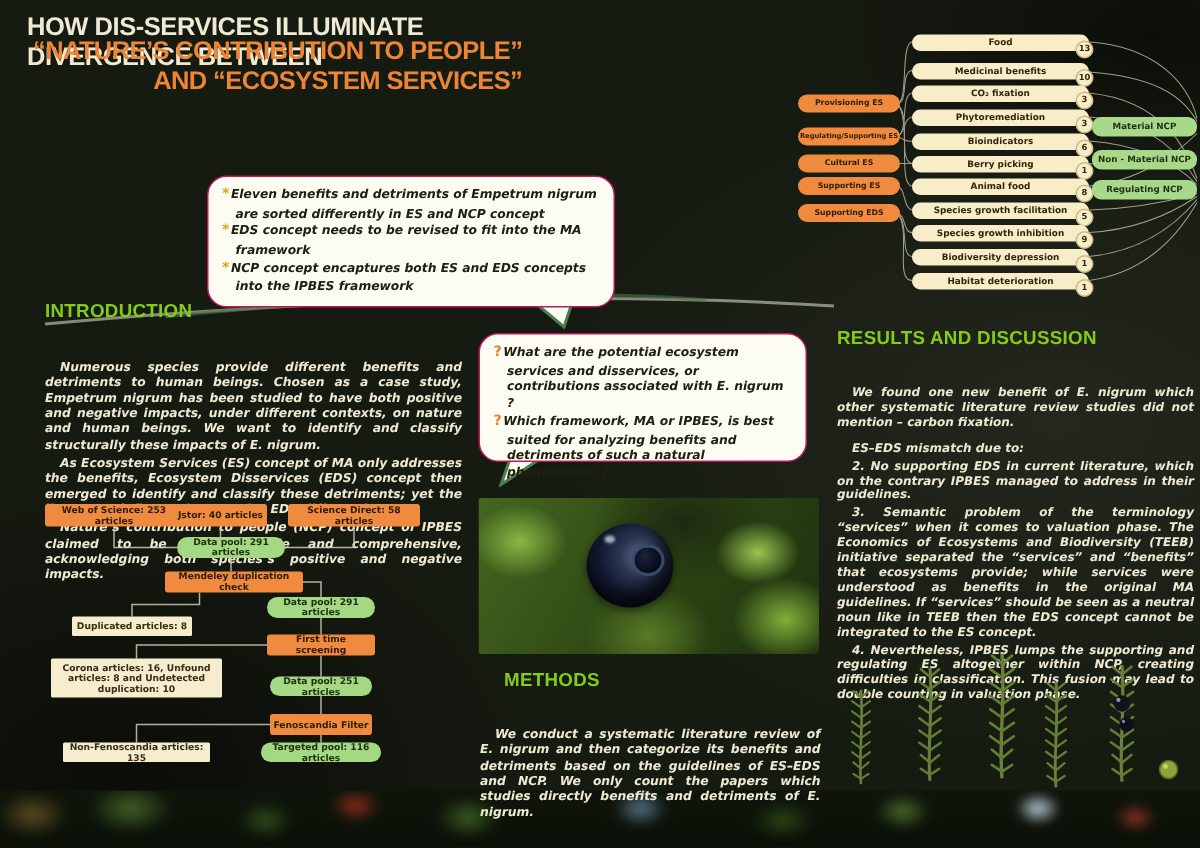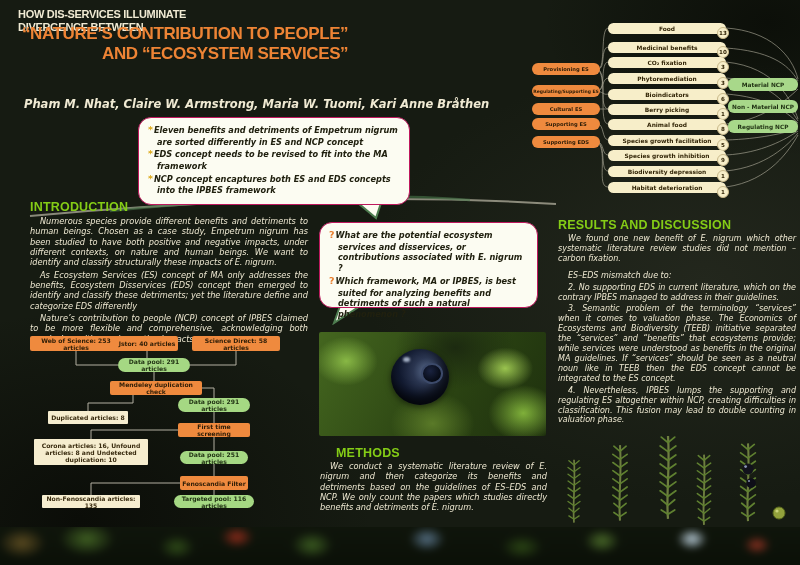--- a/index.html
+++ b/index.html
@@ -20,42 +20,42 @@
     radial-gradient(24px 16px at 245px 18px, #8a2a1a 0%, rgba(0,0,0,0) 70%),
     radial-gradient(30px 20px at 320px 26px, #3a5a20 0%, rgba(0,0,0,0) 70%),
     radial-gradient(26px 18px at 435px 20px, #546e82 0%, rgba(0,0,0,0) 70%),
     radial-gradient(30px 18px at 530px 28px, #2a4414 0%, rgba(0,0,0,0) 70%),
     radial-gradient(26px 18px at 610px 22px, #486828 0%, rgba(0,0,0,0) 70%),
     radial-gradient(22px 16px at 700px 20px, #b8ccd8 0%, rgba(0,0,0,0) 70%),
     radial-gradient(20px 14px at 765px 26px, #8a3020 0%, rgba(0,0,0,0) 70%),
     linear-gradient(#10160c,#0a0f07);}
   
   .t1{position:absolute;left:18px;top:8px;color:#f0ead3;font-family:"Liberation Sans",sans-serif;
-    font-weight:bold;font-size:11px;letter-spacing:-0.3px;line-height:1.15;z-index:2;}
+    font-weight:bold;font-size:17px;letter-spacing:-0.3px;line-height:1.15;z-index:2;}
   .t2{position:absolute;left:22px;top:24px;color:#ee8435;font-family:"Liberation Sans",sans-serif;
     font-weight:bold;font-size:17px;letter-spacing:-0.4px;line-height:1.2;z-index:2;}
   .t2 .ind{padding-left:18px;text-align:right;}
   .authors{position:absolute;left:24px;top:97px;color:#f0ead3;font-weight:bold;font-size:11.5px;
     font-style:italic;z-index:2;}
   
   .swoosh{position:absolute;left:0;top:178px;z-index:1;}
   
   .bubble{position:absolute;background:#fcfcf2;border:1px solid #be185d;border-radius:13px;
     padding:6px 9px;box-sizing:border-box;z-index:3;}
   .bubble .item{font-style:italic;font-weight:bold;font-size:8.2px;color:#20200f;line-height:1.32;
     padding-left:9px;margin-bottom:1px;}
   .bubble .b{font-style:normal;font-weight:bold;font-size:9.5px;margin-left:-9px;margin-right:1px;}
   .bubble.findings .b{color:#dcา817;color:#dca817;}
   .bubble.questions .b{color:#e87f2f;}
   .tail{position:absolute;z-index:2;}
   
   .sechead{position:absolute;color:#84cc16;font-family:"Liberation Sans",sans-serif;
     font-weight:bold;font-size:12.5px;letter-spacing:0.2px;z-index:2;}
-  .body{position:absolute;color:#efe9d2;font-weight:normal;font-style:italic;font-size:8.2px;
-    line-height:1.26;text-align:justify;z-index:2;}
+  .body{position:absolute;color:#efe9d2;font-weight:bold;font-style:italic;font-size:8.2px;
+    line-height:1.26;text-align:justify;z-index:2;margin-top:23px;}
   .body p{margin:0 0 2px;text-indent:10px;}
   
   .flow{position:absolute;left:18px;top:333px;width:295px;height:192px;z-index:2;}
   .fnode{position:absolute;display:flex;align-items:center;justify-content:center;text-align:center;
     font-weight:bold;font-size:6.1px;line-height:1.15;padding:1px 2px;box-sizing:border-box;}
   .obox{background:#ef8a3e;color:#2e1d07;border-radius:2px;}
   .gpill{background:#a5d883;color:#1f3012;border-radius:7px;}
   .cbox{background:#f6edcf;color:#3a2c10;border-radius:1px;}
   
   .map{position:absolute;left:530px;top:15px;width:270px;height:205px;z-index:2;}
@@ -107,21 +107,20 @@
     </div>
 
   <div class="t1">
     <div>HOW DIS-SERVICES ILLUMINATE</div>
     <div>DIVERGENCE BETWEEN</div>
   </div>
   <div class="t2">
     <div>“NATURE’S CONTRIBUTION TO PEOPLE”</div>
     <div class="ind">AND “ECOSYSTEM SERVICES”</div>
   </div>
-  <div class="authors">Pham M. Nhat, Claire W. Armstrong, Maria W. Tuomi, Kari Anne Bråthen</div>
 
   <svg class="swoosh" width="560" height="50">
     <path d="M 30 38 C 200 22, 400 16, 556 26" fill="none" stroke="#e9e4cf" stroke-width="2" opacity="0.55"></path>
     <path d="M 110 33 C 250 19, 380 15, 470 22" fill="none" stroke="#48764a" stroke-width="2.5" opacity="0.6"></path>
   </svg>
 
   <div class="bubble findings" style="left:138px;top:117px;width:272px;height:88px;">
     <div class="item"><span class="b">*</span><span>Eleven benefits and detriments of Empetrum nigrum are sorted differently in ES and NCP concept</span></div>
     <div class="item"><span class="b">*</span><span>EDS concept needs to be revised to fit into the MA framework</span></div>
     <div class="item"><span class="b">*</span><span>NCP concept encaptures both ES and EDS concepts into the IPBES framework</span></div>

